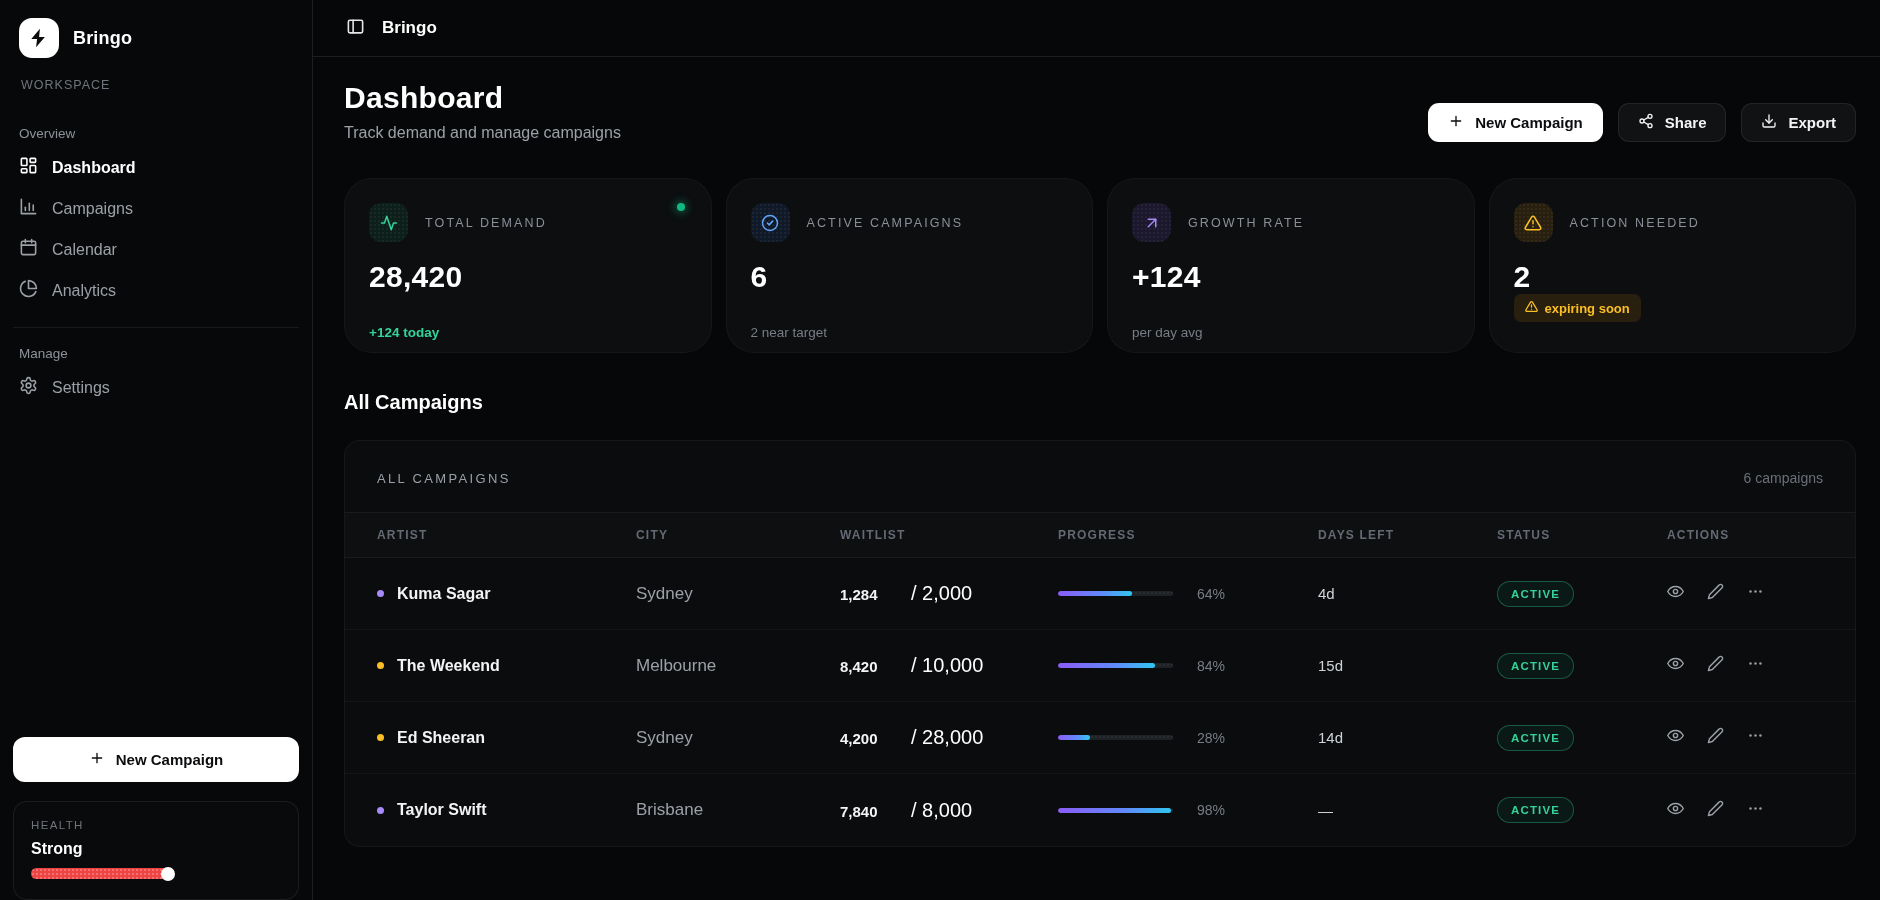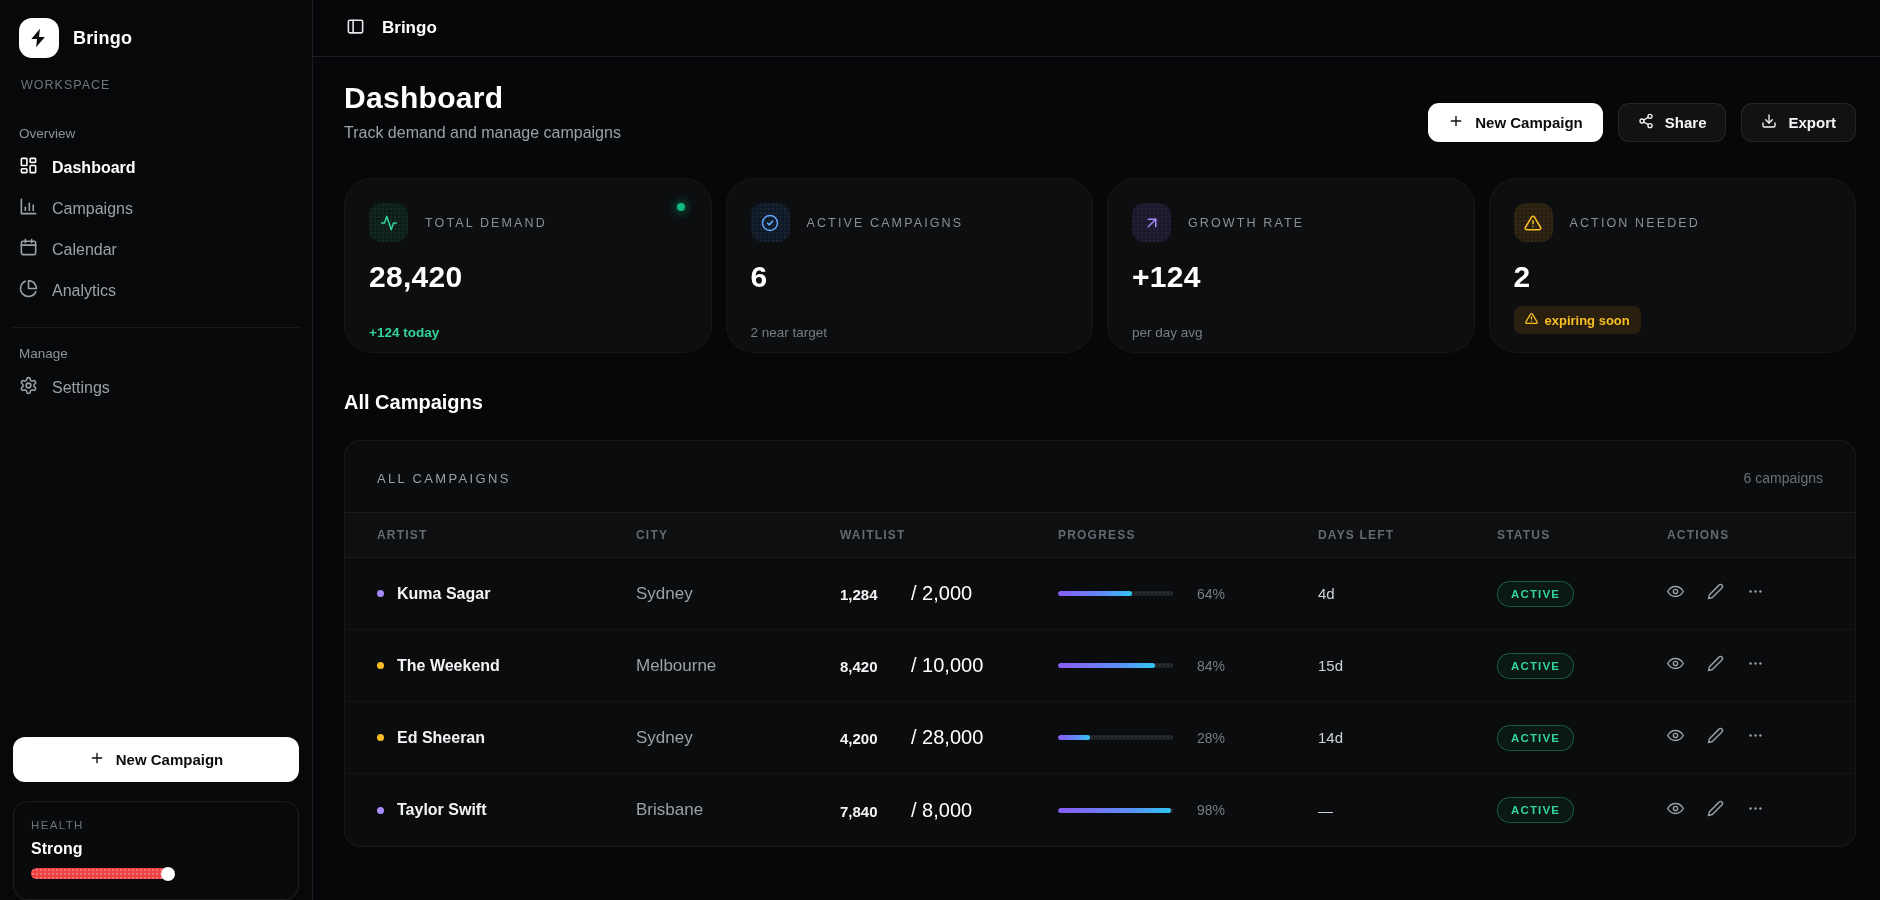--- a/index.html
+++ b/index.html
@@ -108,21 +108,21 @@
   .ic-amber  { color:#fbbf24; background-color:rgba(245,158,11,.12); }
   .stat-label { font-size:12.5px; color:#8b8f98; letter-spacing:.17em; }
   .stat-dot {
     position:absolute; top:24px; right:26px; width:8px; height:8px; border-radius:50%;
     background:#10b981; box-shadow:0 0 9px 2px rgba(16,185,129,.45);
   }
   .stat-value { margin-top:18px; font-size:30px; font-weight:700; color:#ffffff; letter-spacing:.01em; }
   .stat-sub { margin-top:31px; font-size:13.5px; color:#787d86; }
   .stat-sub.green { color:#34d399; font-weight:600; }
   .stat-badge {
-    display:inline-flex; align-items:center; gap:7px; margin-top:12px;
+    display:inline-flex; align-items:center; gap:7px; 
     padding:6px 11px; border-radius:7px; background:rgba(245,158,11,.12);
     color:#fbbf24; font-size:13px; font-weight:600;
   }
   .stat-badge svg { width:13px; height:13px; }
 
   
   .section-title { margin-top:38px; font-size:20px; font-weight:700; color:#ffffff; }
   .table-card {
     margin-top:26px; border-radius:16px; background:#0a0c0e;
     border:1px solid rgba(255,255,255,.05); overflow:hidden;

